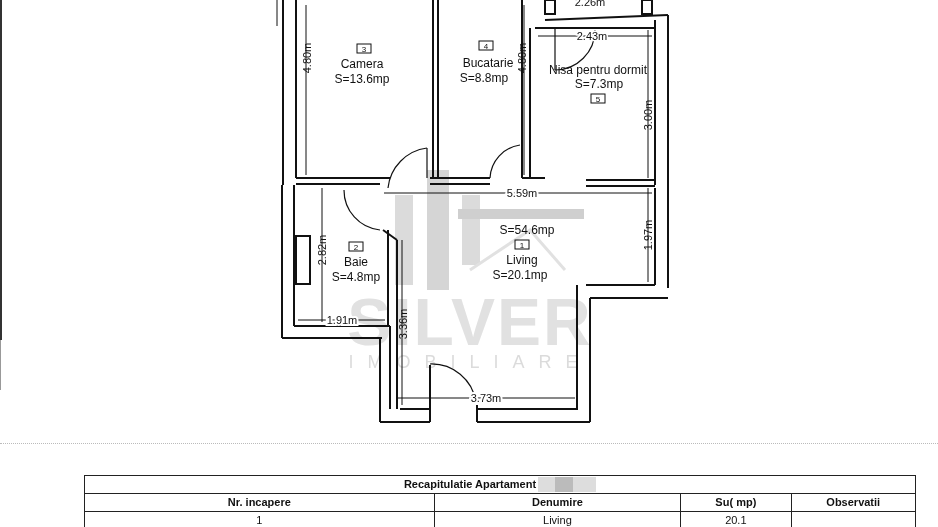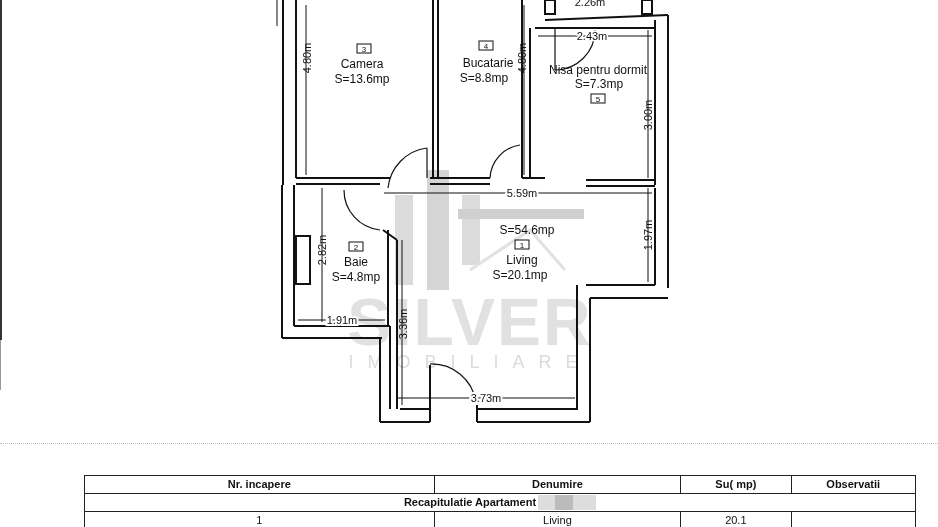--- a/index.html
+++ b/index.html
@@ -163,29 +163,29 @@
   </g>
 </svg>
 </div>
 
 <div class="dotline"></div>
 
 <div class="table-wrap">
   <table>
     <tbody>
         <tr>
+      <td colspan="4" class="title-cell">
+        <span>Recapitulatie Apartament</span><span class="redact"></span>
+      </td>
+    </tr>
+    <tr>
       <th class="c1">Nr. incapere</th>
       <th class="c2">Denumire</th>
       <th class="c3">Su( mp)</th>
       <th class="c4">Observatii</th>
-    </tr>
-    <tr>
-      <td colspan="4" class="title-cell">
-        <span>Recapitulatie Apartament</span><span class="redact"></span>
-      </td>
     </tr>
     <tr>
       <td>1</td>
       <td>Living</td>
       <td>20.1</td>
       <td></td>
     </tr>
   </tbody>
     </table>
 </div>

